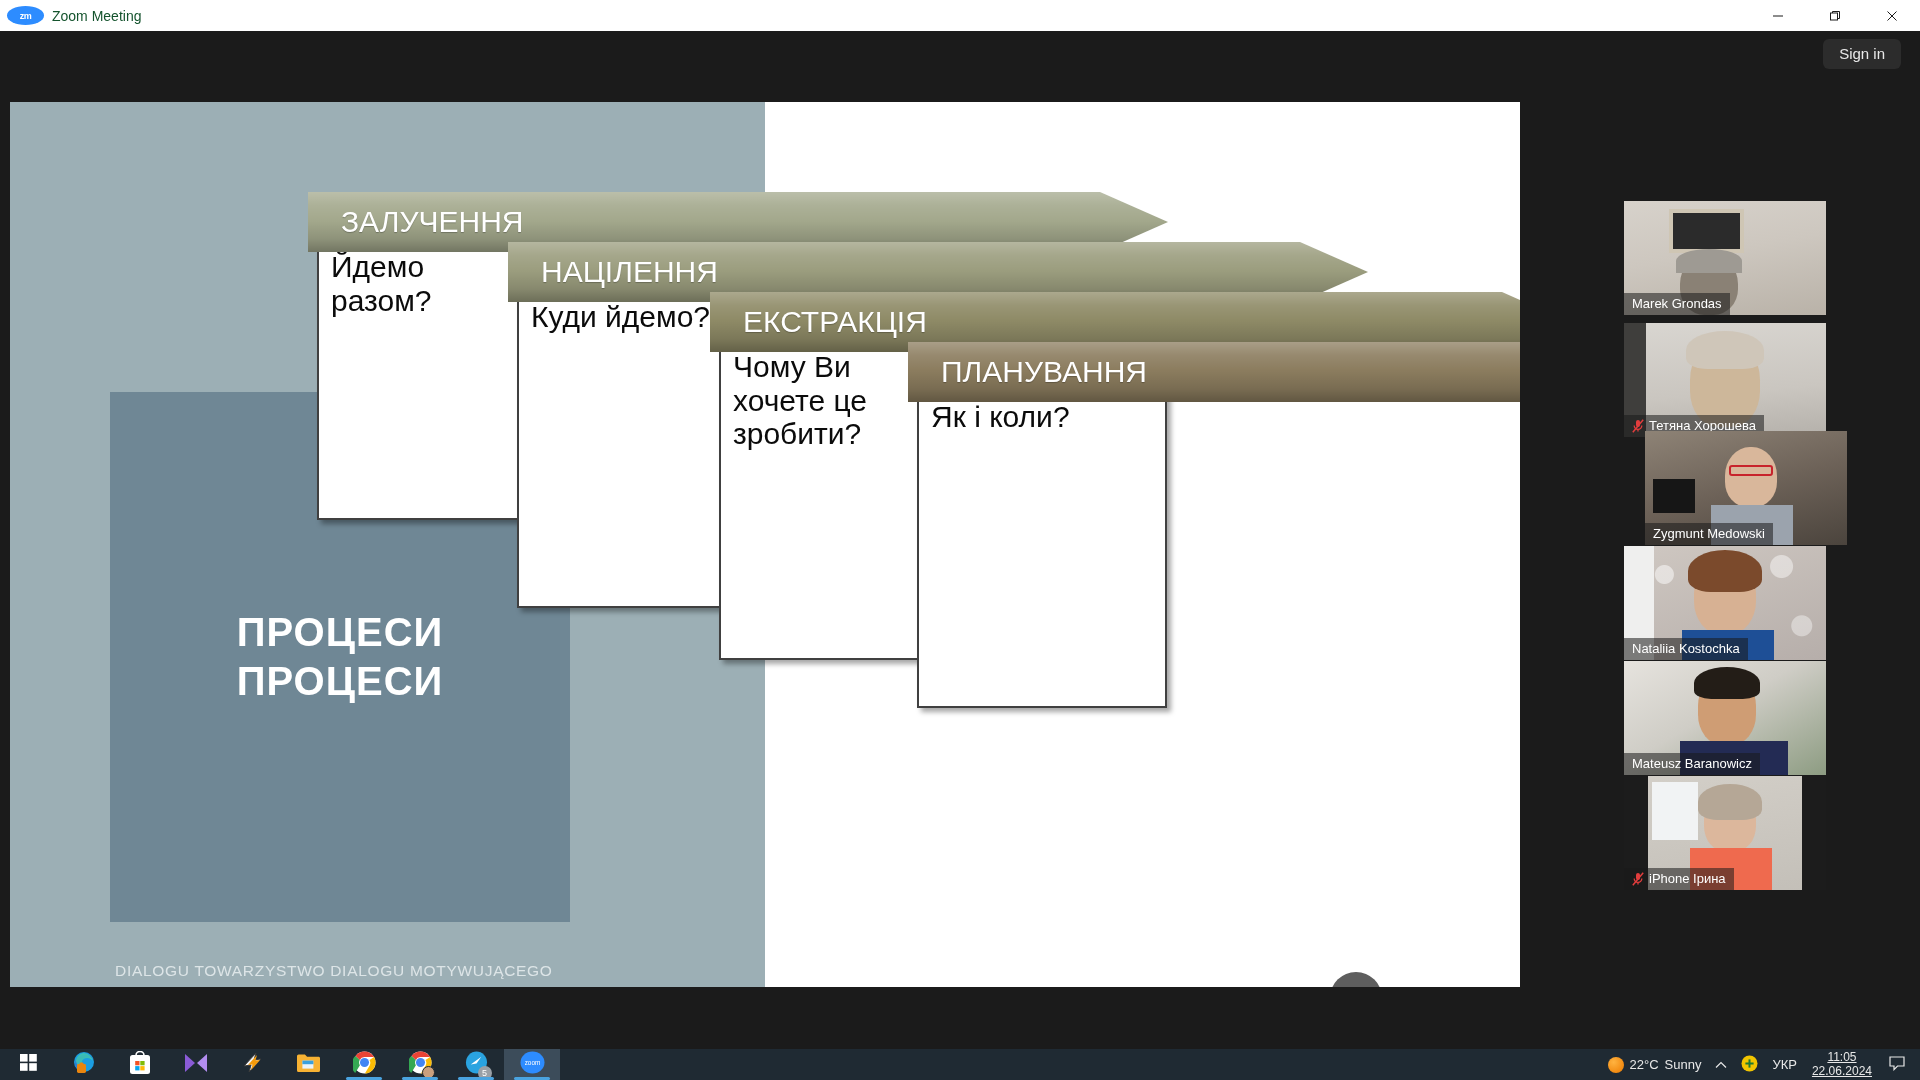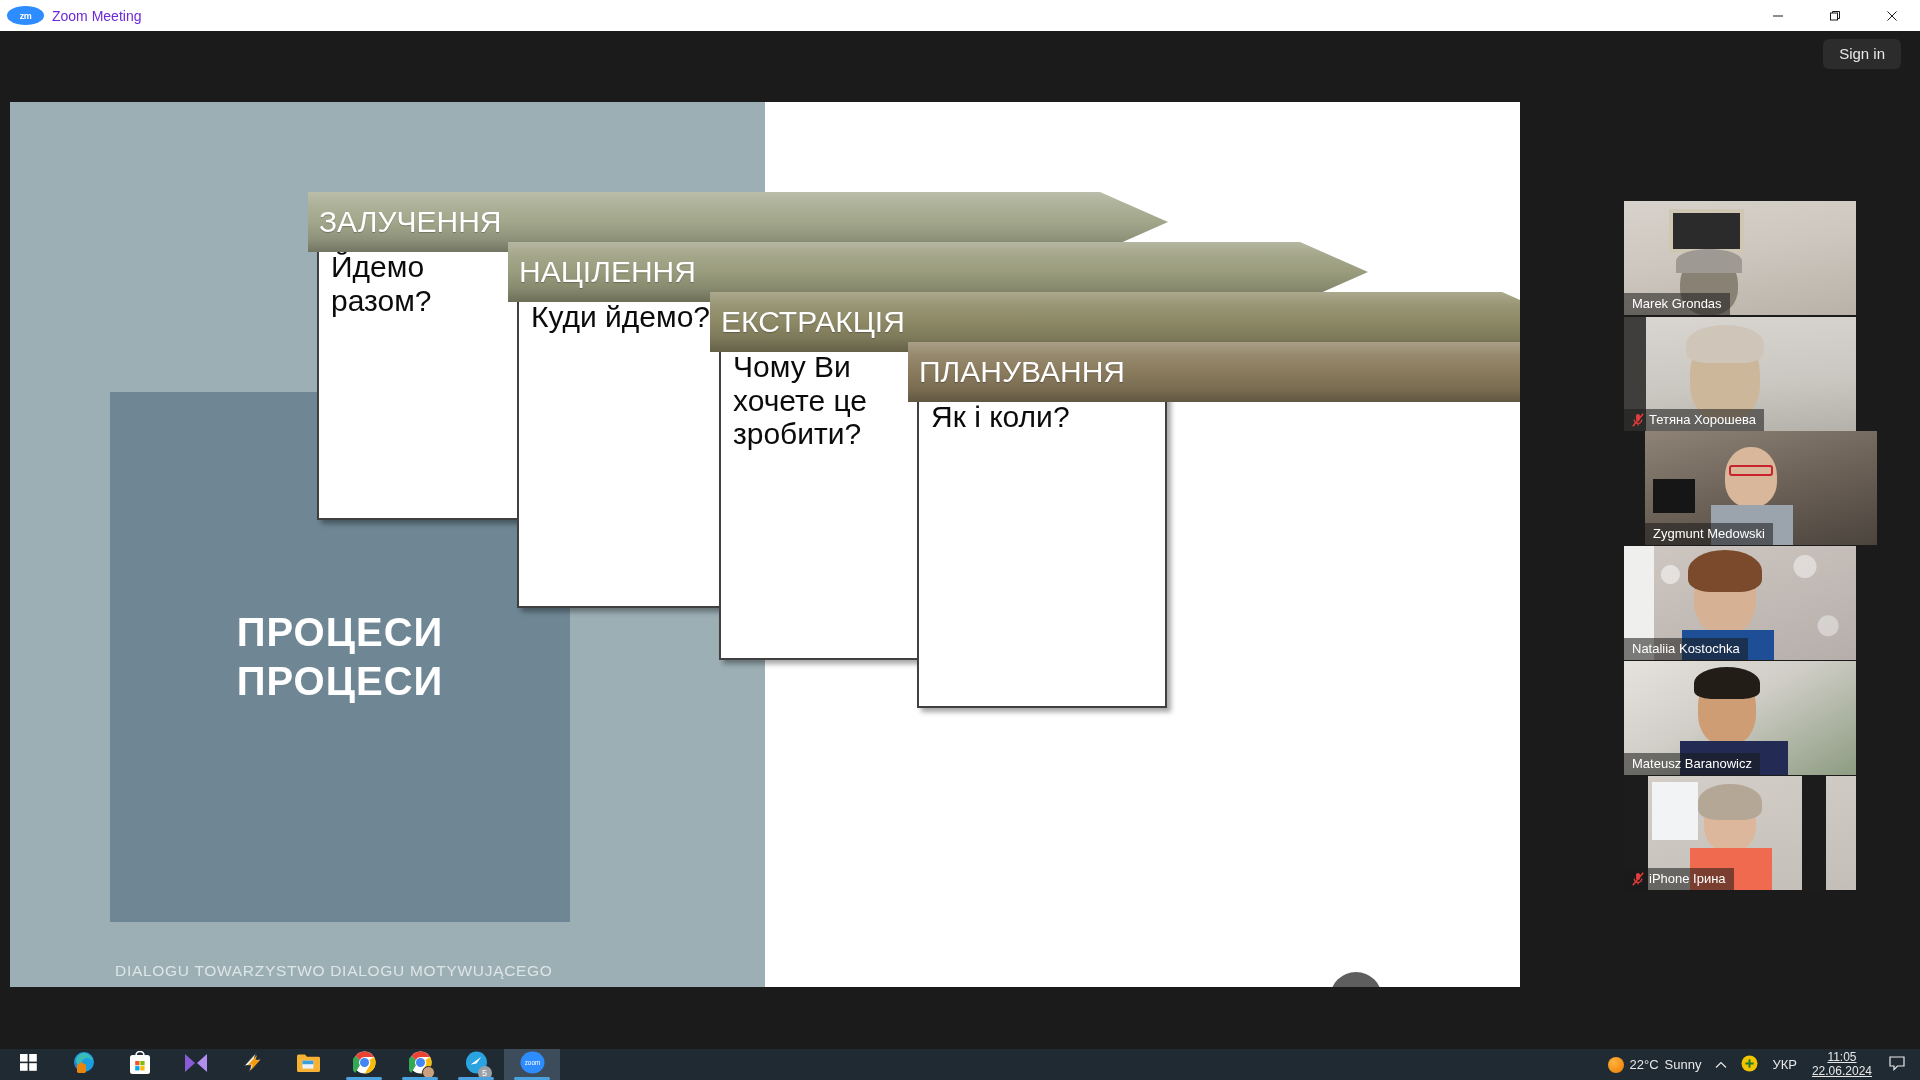--- a/index.html
+++ b/index.html
@@ -11,21 +11,21 @@
     position:absolute; left:0; top:0; width:1920px; height:31px;
     background:#ffffff; display:flex; align-items:center;
   }
   #zoom-logo{
     width:37px; height:19px; border-radius:50%;
     background:#2d8cff; margin-left:7px; margin-right:8px;
     color:#fff; font-size:9px; font-weight:bold;
     display:flex; align-items:center; justify-content:center;
     letter-spacing:-0.5px;
   }
-  #title-text{ font-size:14px; color:#6d28d9; }
+  #title-text{ font-size:14px; color:#14532d; }
   #win-controls{ margin-left:auto; display:flex; height:31px; }
   .win-btn{
     width:57px; height:31px; display:flex; align-items:center; justify-content:center;
     color:#1b1b1b;
   }
   .win-btn svg{ display:block; }
 
   
   #app{
     position:absolute; left:0; top:31px; width:1920px; height:1018px;
@@ -84,36 +84,37 @@
     position:absolute; left:0; top:0; right:0; bottom:0;
     background:linear-gradient(to bottom,
        rgba(255,255,255,.26) 0%, rgba(255,255,255,.10) 22%,
        rgba(0,0,0,.00) 48%, rgba(0,0,0,.13) 78%, rgba(0,0,0,.30) 100%);
     pointer-events:none;
   }
   .arrow-label{
     position:relative; color:#ffffff; font-size:30px; font-weight:400;
     padding-left:11px; white-space:nowrap; z-index:2;
     text-shadow:0 1px 1px rgba(0,0,0,.25);
+    margin-left:22px;
   }
   .arrow-body{
     position:absolute; background:#ffffff;
     border:2px solid #404040;
     box-shadow:4px 4px 5px rgba(0,0,0,.35);
   }
   .arrow-body .body-text{
     padding:10px 12px 0 12px; font-size:30px; color:#0b0b0b; line-height:1.12;
   }
 
   
   #filmstrip{
     position:absolute; left:1624px; top:170px; width:202px; height:722px;
   }
   .tile{
-    position:absolute; left:0; width:232px; height:114px;
+    position:absolute; left:0; width:202px; height:114px;
     background:#737373; overflow:hidden;
   }
   .tile.active{ outline:3px solid #b9e021; outline-offset:-3px;margin-left:21px; }
   .tile .videobg{ position:absolute; inset:0; }
   .tile .name{
     position:absolute; left:0; bottom:0;
     background:rgba(26,26,26,.55); color:#fff; font-size:13px;
     padding:3px 8px 4px 8px; display:flex; align-items:center; gap:5px;
     max-width:100%; white-space:nowrap;
   }
@@ -244,21 +245,21 @@
       <div class="videobg" style="background:linear-gradient(170deg,#d7d2cb 0%,#cdc7bf 45%,#b9b2a8 100%);">
         <div style="position:absolute;left:45px;top:8px;width:75px;height:44px;background:#2b2b2b;border:4px solid #cfc6b4;"></div>
         <div style="position:absolute;left:56px;top:52px;width:58px;height:62px;border-radius:50% 50% 42% 42%;background:#8a8175;"></div>
         <div style="position:absolute;left:52px;top:48px;width:66px;height:24px;border-radius:50% 50% 0 0;background:#9e9a93;"></div>
       </div>
       <div class="name">
         <span>Marek Grondas</span>
       </div>
     </div>
 
-    <div class="tile" style="top:116px;">
+    <div class="tile" style="top:122px;">
       <div class="videobg" style="background:linear-gradient(175deg,#d9d6d1 0%,#cac6c0 60%,#b4b0aa 100%);">
         <div style="position:absolute;left:0;top:0;width:22px;height:114px;background:#3f3e3c;"></div>
         <div style="position:absolute;left:66px;top:14px;width:70px;height:90px;border-radius:48% 48% 40% 40%;background:#cdb79a;"></div>
         <div style="position:absolute;left:62px;top:8px;width:78px;height:38px;border-radius:50% 50% 28% 28%;background:#cfc6b9;"></div>
       </div>
       <div class="name">
         <span class="mute-icon">
           <svg width="12" height="14" viewBox="0 0 12 14">
             <rect x="4" y="1" width="4" height="7" rx="2" fill="#e23d3d"></rect>
             <path d="M2.2 6.6a3.8 3.8 0 0 0 7.6 0" fill="none" stroke="#e23d3d" stroke-width="1.3"></path>

